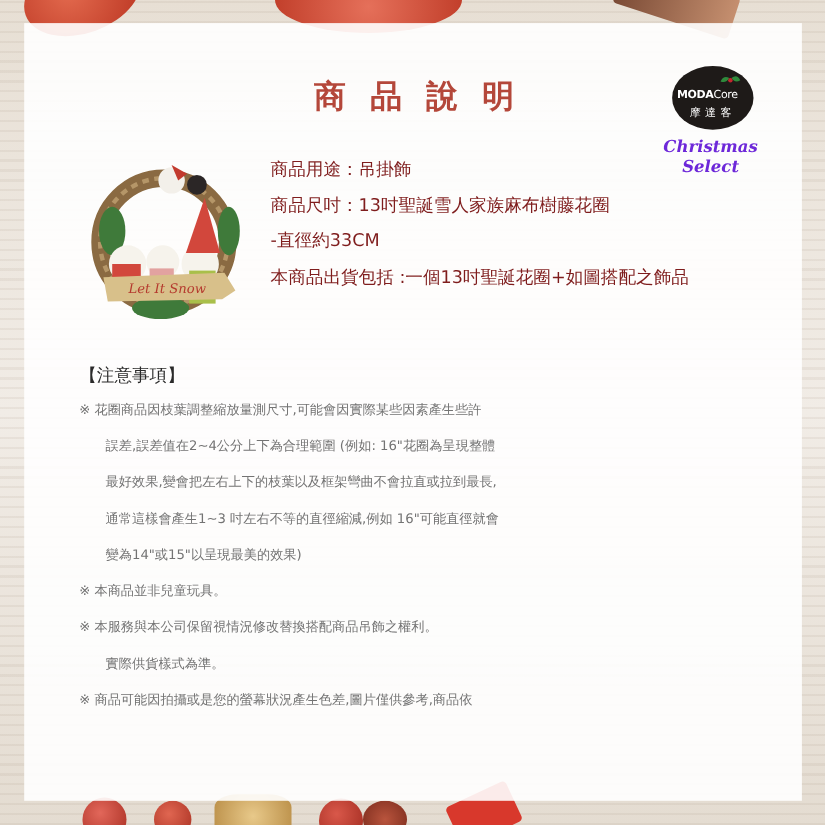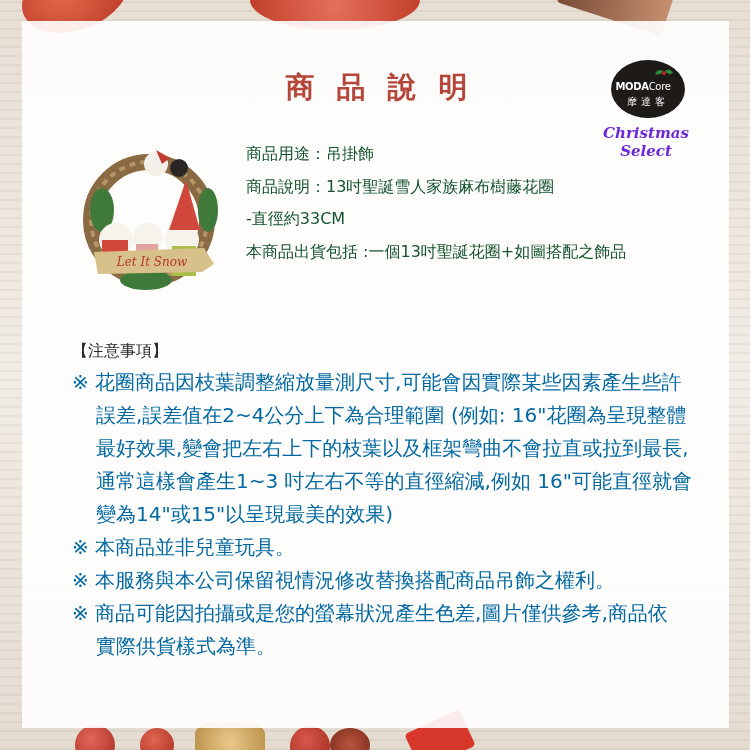--- a/index.html
+++ b/index.html
@@ -36,25 +36,25 @@
   .logo .brand .thin { font-weight:normal; }
   .logo .cn { position:absolute; left:0; top:35px; width:74px; text-align:center;
               color:#fff; font-size:10px; letter-spacing:4px; }
   .tagline { position:absolute; left:584px; top:124px; width:124px; text-align:center;
              font-family:"DejaVu Serif","Liberation Serif",serif; font-style:italic; font-weight:bold;
              font-size:15px; color:#6d28d9; }
 
   .wreath { position:absolute; left:74px; top:140px; width:150px; height:155px; }
 
   .spec { position:absolute; left:246px; top:138px; }
-  .spec .line { font-size:16px; color:#14532d; height:32.5px; line-height:32.5px; white-space:nowrap; }
+  .spec .line { font-size:16px; color:#7f1d1d; height:32.5px; line-height:32.5px; white-space:nowrap; }
 
-  .notes { position:absolute; left:72px; top:336px; }
+  .notes { position:absolute; left:72px; top:326px; }
   .notes .head { font-size:16px; color:#2a2a2a; height:30px; line-height:30px; }
-  .notes .line { font-size:20px; color:#0369a1; height:33px; line-height:33px; white-space:nowrap; }
+  .notes .line { font-size:12px; color:#737373; height:33px; line-height:33px; white-space:nowrap; }
   .notes .indent { padding-left:24px; }
 </style>
 </head>
 <body>
 
 <div class="bg">
   <div class="orn o1"></div>
   <div class="orn o2"></div>
   <div class="orn o3"></div>
   <div class="orn o4"></div>
@@ -98,29 +98,29 @@
   <rect x="62" y="104" width="22" height="20" fill="#e2a2a0"></rect>
   <circle cx="108" cy="100" r="17" fill="#f6f3ec"></circle>
   <path d="M95 90 L112 40 L126 90Z" fill="#d2473c"></path>
   <rect x="98" y="106" width="24" height="30" fill="#a9bf4a"></rect>
   <path d="M20 112 L130 108 L140 124 L128 132 L24 134Z" fill="#d8c08a"></path>
   <text x="78" y="126" text-anchor="middle" font-size="12" fill="#b53a2e" font-family="DejaVu Serif, serif" font-style="italic">Let It Snow</text>
 </svg>
 
 <div class="spec">
   <div class="line">商品用途：吊掛飾</div>
-  <div class="line">商品說明：13吋聖誕雪人家族麻布樹藤花圈</div>
+  <div class="line">商品尺吋：13吋聖誕雪人家族麻布樹藤花圈</div>
   <div class="line">-直徑約33CM</div>
   <div class="line">本商品出貨包括 :一個13吋聖誕花圈+如圖搭配之飾品</div>
 </div>
 
 <div class="notes">
   <div class="head">【注意事項】</div>
   <div class="line">※ 花圈商品因枝葉調整縮放量測尺寸,可能會因實際某些因素產生些許</div>
   <div class="line indent">誤差,誤差值在2~4公分上下為合理範圍 (例如: 16"花圈為呈現整體</div>
   <div class="line indent">最好效果,變會把左右上下的枝葉以及框架彎曲不會拉直或拉到最長,</div>
   <div class="line indent">通常這樣會產生1~3 吋左右不等的直徑縮減,例如 16"可能直徑就會</div>
   <div class="line indent">變為14"或15"以呈現最美的效果)</div>
   <div class="line">※ 本商品並非兒童玩具。</div>
   <div class="line">※ 本服務與本公司保留視情況修改替換搭配商品吊飾之權利。</div>
+  <div class="line indent">實際供貨樣式為準。</div>
   <div class="line">※ 商品可能因拍攝或是您的螢幕狀況產生色差,圖片僅供參考,商品依</div>
-  <div class="line indent">實際供貨樣式為準。</div>
 </div>
 
 </body></html>

